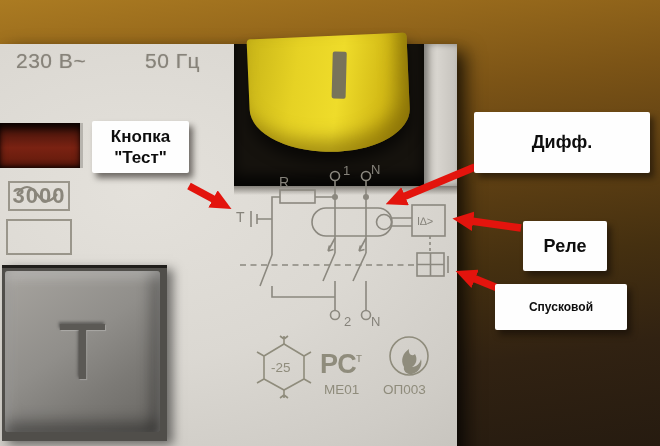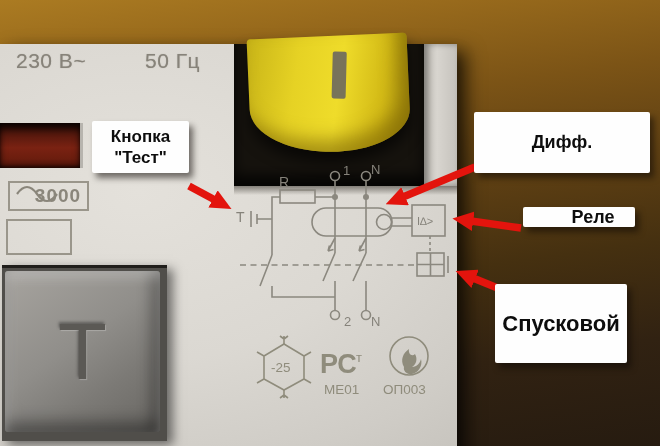--- a/index.html
+++ b/index.html
@@ -18,21 +18,21 @@
     background:radial-gradient(120% 90% at 30% 35%,#e4e1db 0%,#dbd8d2 45%,#cfccc6 75%,#c2bfb9 100%);
     box-shadow:10px 6px 18px rgba(0,0,0,.55),0 12px 16px rgba(0,0,0,.6);margin-top:44px;}
   .rating{position:absolute;color:#87837a;font-size:21px;letter-spacing:.5px;
     text-shadow:0 0 1px rgba(135,131,122,.6);white-space:nowrap;}
   .r1l{left:16px;top:5px}.r1r{left:145px;top:5px}.r2{left:6px;top:30px}
   .indicator-window{position:absolute;left:0;top:79px;width:80px;height:45px;
     background:linear-gradient(180deg,#2a0c06,#5c1a0e 30%,#7a2212 55%,#6b1d0e 80%,#401007);
     box-shadow:inset 0 5px 7px rgba(0,0,0,.75),inset 0 -2px 3px rgba(0,0,0,.5);border-right:3px solid #b7b4ae;}
   .spec-box{position:absolute;border:2px solid #9a968b;color:#8a867b;display:flex;
     align-items:center;justify-content:center;font-weight:bold;}
-  .box3000{left:8px;top:137px;width:58px;height:26px;font-size:19px;letter-spacing:1px;padding-left:19px;}
+  .box3000{left:8px;top:137px;width:58px;height:26px;font-size:22px;letter-spacing:1px;}
   .boxsine{left:6px;top:175px;width:62px;height:32px;}
   
   .lever-slot{position:absolute;left:234px;top:0;width:190px;height:142px;background:#16130e;
     box-shadow:inset 0 -10px 14px rgba(0,0,0,.8);}
   .lever{position:absolute;left:15px;top:-8px;width:160px;height:116px;transform:rotate(-2.5deg);
     background:linear-gradient(100deg,#c9b518 0%,#e6d224 30%,#efdc2a 55%,#d3ba16 80%,#a8900e 100%);
     border-radius:4px 4px 46% 54% / 4px 4px 40px 46px;
     box-shadow:inset -10px -12px 18px rgba(110,85,0,.55),0 10px 14px rgba(0,0,0,.6);}
   .lever-mark{position:absolute;left:84px;top:16px;width:14px;height:47px;background:#6e6a5e;
     transform:rotate(4deg);border-radius:2px;opacity:.92;}
@@ -51,22 +51,22 @@
   .tletter{font-size:80px;color:#5b5955;line-height:1;
     text-shadow:1px 1px 1px rgba(255,255,255,.25),-1px -2px 3px rgba(0,0,0,.35);}
   
   .overlay{position:absolute;left:0;top:0;}
   
   .callout{position:absolute;background:#fefefe;border-radius:2px;color:#0d0d0d;font-weight:bold;
     display:flex;flex-direction:column;align-items:center;justify-content:center;text-align:center;
     box-shadow:4px 5px 6px rgba(15,10,5,.55);}
   #co-test{left:92px;top:121px;width:97px;height:52px;font-size:17px;line-height:21px;}
   #co-transformer{left:474px;top:112px;width:176px;height:61px;font-size:18px;line-height:23px;}
-  #co-relay{left:523px;top:207px;width:84px;height:20px;font-size:18px;padding-left:28px;}
-  #co-trigger{left:495px;top:284px;width:132px;height:79px;font-size:22px;line-height:24px;}
+  #co-relay{left:523px;top:221px;width:84px;height:50px;font-size:18px;}
+  #co-trigger{left:495px;top:284px;width:132px;height:46px;font-size:12px;line-height:24px;}
 </style>
 </head>
 <body>
 
 <div id="stage">
   <div class="wood-patch-gold"></div>
   <div class="wood-smudge"></div>
 
   <div class="device">
     <div class="rating r1l">230 В~</div>

